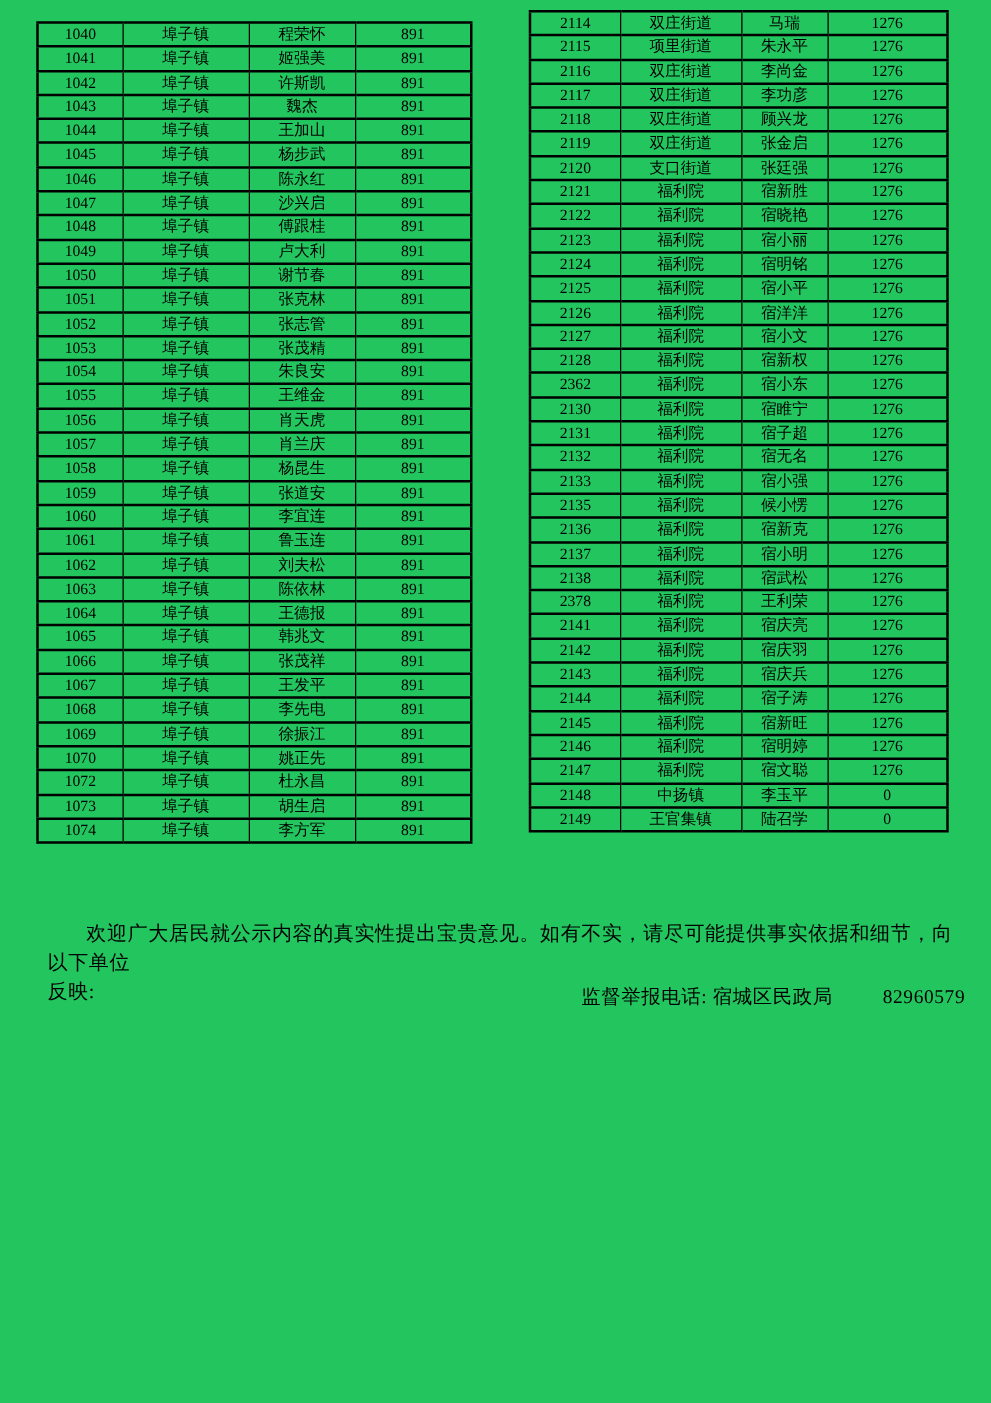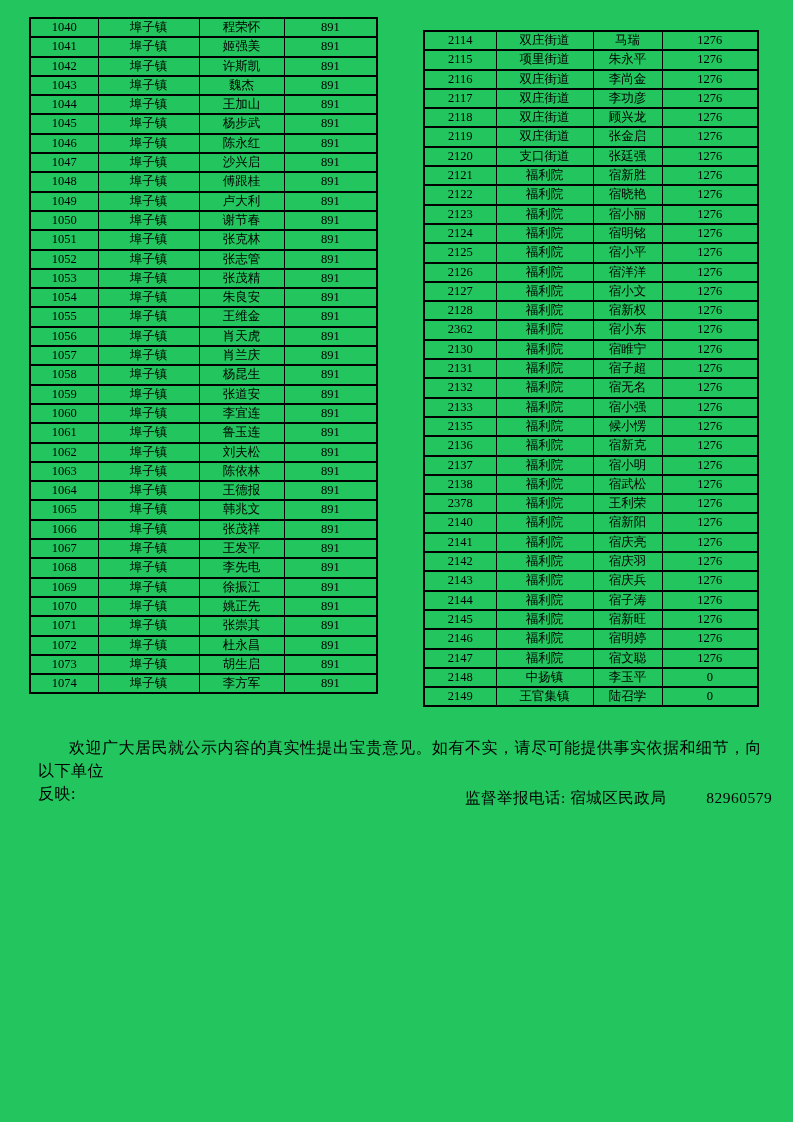--- a/index.html
+++ b/index.html
@@ -26,21 +26,21 @@
     text-align: center;
     vertical-align: middle;
     font-size: 12.5px;
     height: 17.3px;
     line-height: 17.3px;
     padding: 0;
     overflow: hidden;
     white-space: nowrap;
   }
   .left-table  { left: 29px;  top: 17px; width: 347px; }
-  .right-table { left: 423px; top: 30px; width: 334px; border-radius: 14px; }
+  .right-table { left: 423px; top: 8px; width: 334px; border-radius: 14px; }
   .left-table  col.c-id   { width: 68px; }
   .left-table  col.c-unit { width: 101px; }
   .left-table  col.c-name { width: 85px; }
   .left-table  col.c-val  { width: 93px; }
   .right-table col.c-id   { width: 72px; }
   .right-table col.c-unit { width: 97px; }
   .right-table col.c-name { width: 69px; }
   .right-table col.c-val  { width: 96px; }
   .notice {
     position: absolute;
@@ -258,26 +258,20 @@
           <td>徐振江</td>
           <td>891</td>
         </tr>
         <tr>
           <td>1070</td>
           <td>埠子镇</td>
           <td>姚正先</td>
           <td>891</td>
         </tr>
         <tr>
-          <td>1071</td>
-          <td>埠子镇</td>
-          <td>张崇其</td>
-          <td>891</td>
-        </tr>
-        <tr>
           <td>1072</td>
           <td>埠子镇</td>
           <td>杜永昌</td>
           <td>891</td>
         </tr>
         <tr>
           <td>1073</td>
           <td>埠子镇</td>
           <td>胡生启</td>
           <td>891</td>
@@ -443,26 +437,20 @@
           <td>宿武松</td>
           <td>1276</td>
         </tr>
         <tr>
           <td>2378</td>
           <td>福利院</td>
           <td>王利荣</td>
           <td>1276</td>
         </tr>
         <tr>
-          <td>2140</td>
-          <td>福利院</td>
-          <td>宿新阳</td>
-          <td>1276</td>
-        </tr>
-        <tr>
           <td>2141</td>
           <td>福利院</td>
           <td>宿庆亮</td>
           <td>1276</td>
         </tr>
         <tr>
           <td>2142</td>
           <td>福利院</td>
           <td>宿庆羽</td>
           <td>1276</td>

